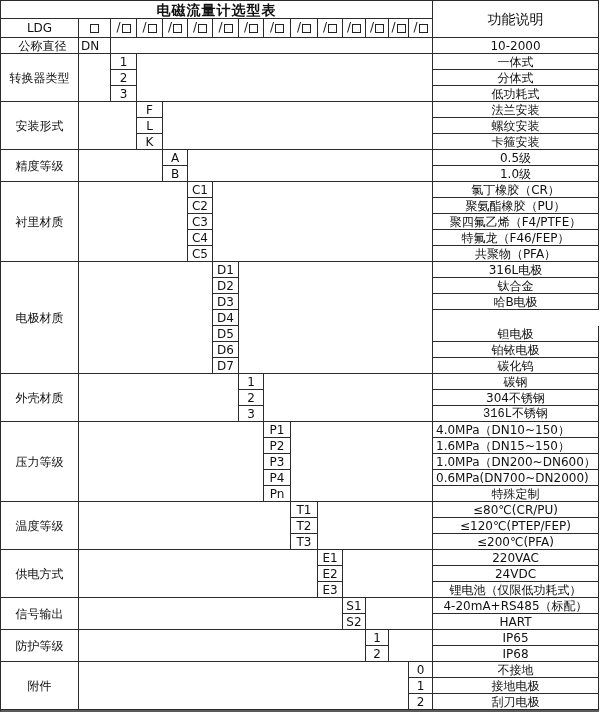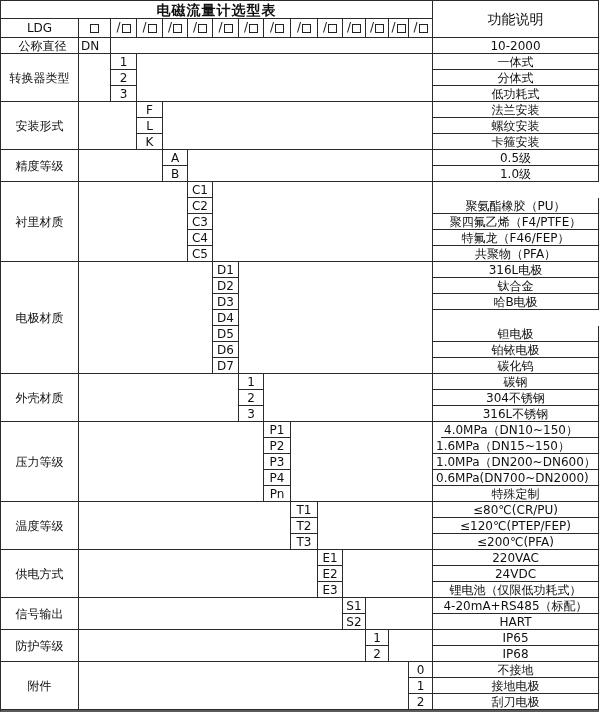--- a/index.html
+++ b/index.html
@@ -122,20 +122,21 @@
       <div class="cell label" style="grid-area: 10 / 1 / span 2 / span 1;">精度等级</div>
       <div class="cell blank" style="grid-area: 10 / 2 / span 2 / span 3;"></div>
       <div class="cell code" style="grid-area: 10 / 5 / span 1 / span 1;">A</div>
       <div class="cell desc" style="grid-area: 10 / 16 / span 1 / span 1;">0.5级</div>
       <div class="cell code" style="grid-area: 11 / 5 / span 1 / span 1;">B</div>
       <div class="cell desc" style="grid-area: 11 / 16 / span 1 / span 1;">1.0级</div>
       <div class="cell blank" style="grid-area: 10 / 6 / span 2 / span 10;"></div>
       <div class="cell label" style="grid-area: 12 / 1 / span 5 / span 1;">衬里材质</div>
       <div class="cell blank" style="grid-area: 12 / 2 / span 5 / span 4;"></div>
       <div class="cell code" style="grid-area: 12 / 6 / span 1 / span 1;">C1</div>
+      <div class="cell desc" style="grid-area: 12 / 16 / span 1 / span 1;">氯丁橡胶（CR）</div>
       <div class="cell code" style="grid-area: 13 / 6 / span 1 / span 1;">C2</div>
       <div class="cell desc" style="grid-area: 13 / 16 / span 1 / span 1;">聚氨酯橡胶（PU）</div>
       <div class="cell code" style="grid-area: 14 / 6 / span 1 / span 1;">C3</div>
       <div class="cell desc" style="grid-area: 14 / 16 / span 1 / span 1;">聚四氟乙烯（F4/PTFE）</div>
       <div class="cell code" style="grid-area: 15 / 6 / span 1 / span 1;">C4</div>
       <div class="cell desc" style="grid-area: 15 / 16 / span 1 / span 1;">特氟龙（F46/FEP）</div>
       <div class="cell code" style="grid-area: 16 / 6 / span 1 / span 1;">C5</div>
       <div class="cell desc" style="grid-area: 16 / 16 / span 1 / span 1;">共聚物（PFA）</div>
       <div class="cell blank" style="grid-area: 12 / 7 / span 5 / span 9;"></div>
       <div class="cell label" style="grid-area: 17 / 1 / span 7 / span 1;">电极材质</div>
@@ -154,26 +155,26 @@
       <div class="cell code" style="grid-area: 23 / 7 / span 1 / span 1;">D7</div>
       <div class="cell desc" style="grid-area: 23 / 16 / span 1 / span 1;">碳化钨</div>
       <div class="cell blank" style="grid-area: 17 / 8 / span 7 / span 8;"></div>
       <div class="cell label" style="grid-area: 24 / 1 / span 3 / span 1;">外壳材质</div>
       <div class="cell blank" style="grid-area: 24 / 2 / span 3 / span 6;"></div>
       <div class="cell code" style="grid-area: 24 / 8 / span 1 / span 1;">1</div>
       <div class="cell desc" style="grid-area: 24 / 16 / span 1 / span 1;">碳钢</div>
       <div class="cell code" style="grid-area: 25 / 8 / span 1 / span 1;">2</div>
       <div class="cell desc" style="grid-area: 25 / 16 / span 1 / span 1;">304不锈钢</div>
       <div class="cell code" style="grid-area: 26 / 8 / span 1 / span 1;">3</div>
-      <div class="cell desc" style="grid-area: 26 / 16 / span 1 / span 1;">316L不锈钢</div>
+      <div class="cell desc" style="grid-area: 26 / 16 / span 1 / span 1; font-family: Liberation Mono, monospace;">316L不锈钢</div>
       <div class="cell blank" style="grid-area: 24 / 9 / span 3 / span 7;"></div>
       <div class="cell label" style="grid-area: 27 / 1 / span 5 / span 1;">压力等级</div>
       <div class="cell blank" style="grid-area: 27 / 2 / span 5 / span 7;"></div>
       <div class="cell code" style="grid-area: 27 / 9 / span 1 / span 1;">P1</div>
-      <div class="cell desc left" style="grid-area: 27 / 16 / span 1 / span 1; margin-left: 8px;">4.0MPa（DN10~150）</div>
+      <div class="cell desc left" style="grid-area: 27 / 16 / span 1 / span 1;">4.0MPa（DN10~150）</div>
       <div class="cell code" style="grid-area: 28 / 9 / span 1 / span 1;">P2</div>
       <div class="cell desc left" style="grid-area: 28 / 16 / span 1 / span 1;">1.6MPa（DN15~150）</div>
       <div class="cell code" style="grid-area: 29 / 9 / span 1 / span 1;">P3</div>
       <div class="cell desc left" style="grid-area: 29 / 16 / span 1 / span 1;">1.0MPa（DN200~DN600）</div>
       <div class="cell code" style="grid-area: 30 / 9 / span 1 / span 1;">P4</div>
       <div class="cell desc left" style="grid-area: 30 / 16 / span 1 / span 1;">0.6MPa(DN700~DN2000)</div>
       <div class="cell code" style="grid-area: 31 / 9 / span 1 / span 1;">Pn</div>
       <div class="cell desc" style="grid-area: 31 / 16 / span 1 / span 1;">特殊定制</div>
       <div class="cell blank" style="grid-area: 27 / 10 / span 5 / span 6;"></div>
       <div class="cell label" style="grid-area: 32 / 1 / span 3 / span 1;">温度等级</div>

